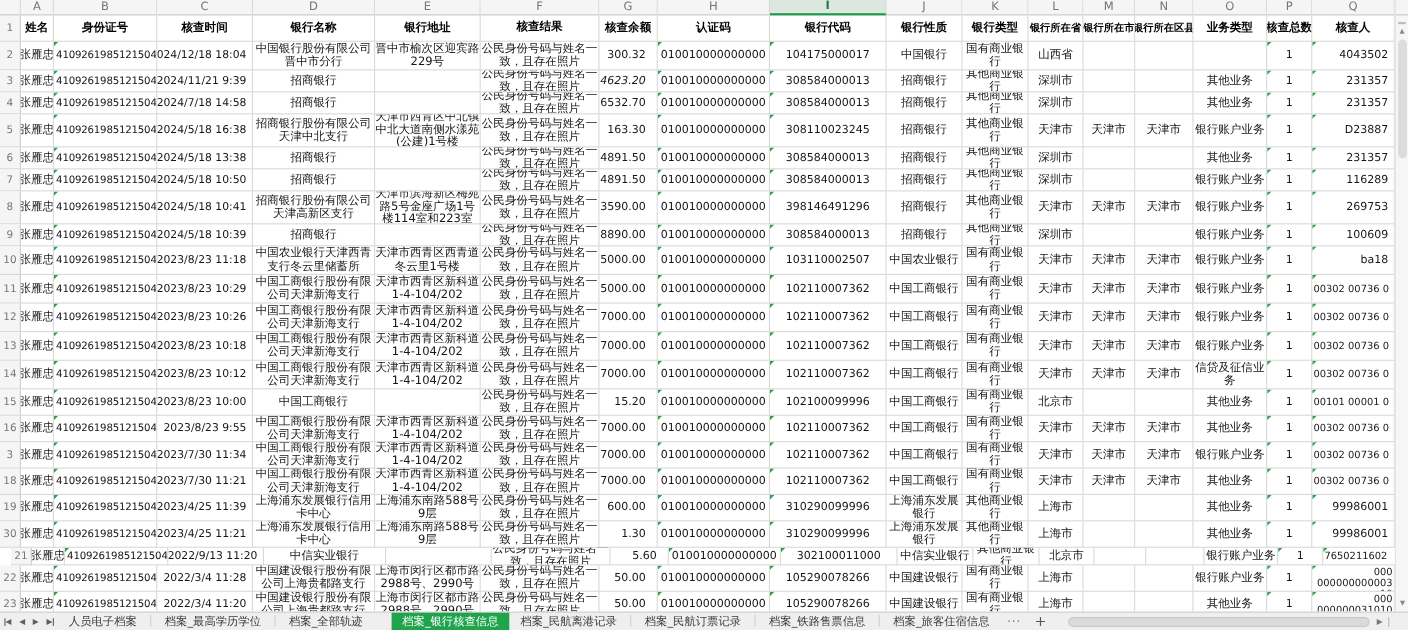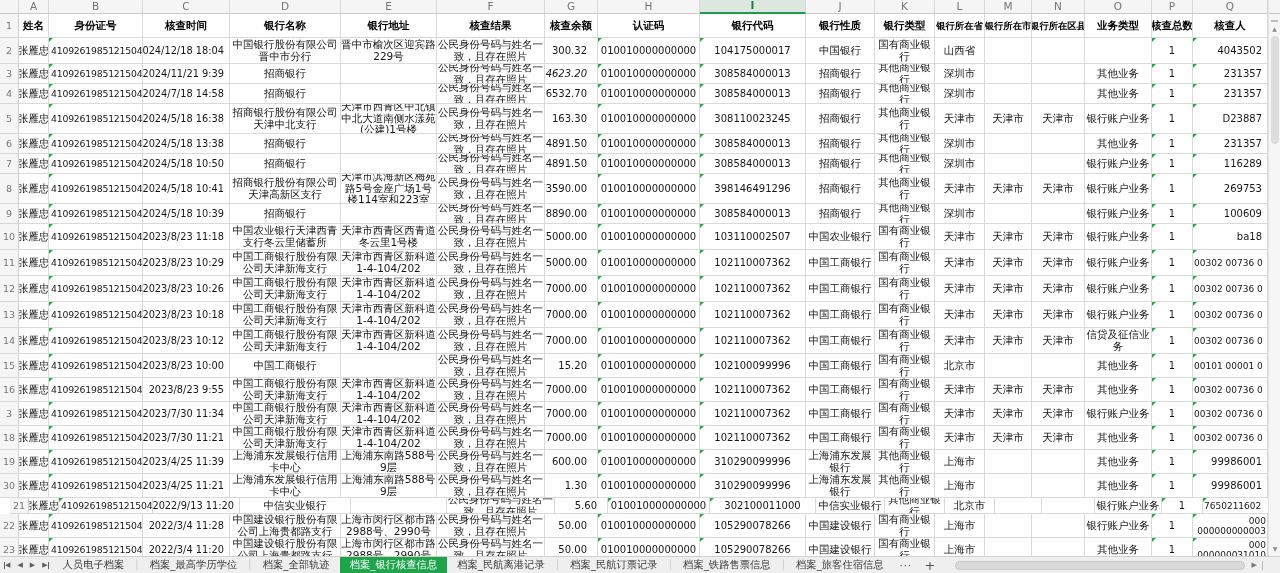--- a/index.html
+++ b/index.html
@@ -47,21 +47,21 @@
   .vs-bottom { position:absolute; bottom:2px; left:0; width:12px; }
   
   .bottombar { position:absolute; left:0; top:556px; width:1280px; height:17px;
     background:#efefef; border-top:1px solid #cfcfcf; display:flex; align-items:center;
     font-size:10.3px; color:#3a3a3a; }
   .navs { display:flex; align-items:center; padding:0 4px; gap:7px; }
   .navbtn { color:#5f5f5f; font-size:7px; display:flex; align-items:center; }
   .navbtn i { display:inline-block; width:1px; height:7px; background:#5f5f5f; }
   .tabs { display:flex; align-items:center; height:100%; }
   .tab { height:100%; display:flex; align-items:center; padding:0 10px; white-space:nowrap; }
-  .tab.active { background:#1fa34b; color:#fff; }
+  .tab.active { background:#1fa34b; color:#fff;margin-left:16px; }
   .sep { color:#c6c6c6; font-size:9px; }
   .dots { padding:0 6px; color:#555; letter-spacing:1px; }
   .plus { padding:0 6px; color:#555; font-size:13px; }
   .hscroll { flex:1; height:100%; display:flex; align-items:center; padding-left:14px; }
   .hs-thumb { height:9px; flex:1; margin-right:4px; background:#dadada;
     border:1px solid #c8c8c8; border-radius:5px; }
   .hs-arrow { color:#7a7a7a; font-size:7px; padding:0 3px; }
   .hs-end { width:1px; height:9px; background:#bbb; margin:0 5px 0 2px; }
   .bb-corner { width:12px; height:100%; }
 </style>
@@ -91,21 +91,21 @@
         <div class="cell" style="width: 75px; height: 14px;">Q</div>
       </div>
     <div id="gridRows">
         <div class="row hdr">
           <div class="gut" style="width: 19px; height: 24px;">1</div>
           <div class="cell ctr" style="width: 30px; height: 24px;">姓名</div>
           <div class="cell ctr" style="width: 94px; height: 24px;">身份证号</div>
           <div class="cell ctr" style="width: 87px; height: 24px;">核查时间</div>
           <div class="cell ctr" style="width: 111px; height: 24px;">银行名称</div>
           <div class="cell ctr" style="width: 96px; height: 24px;">银行地址</div>
-          <div class="cell ctr" style="width: 108px; height: 24px;">核查结果</div>
+          <div class="cell ctr" style="width: 108px; height: 24px; font-family: Liberation Mono, monospace;">核查结果</div>
           <div class="cell ctr" style="width: 53px; height: 24px;">核查余额</div>
           <div class="cell ctr" style="width: 102px; height: 24px;">认证码</div>
           <div class="cell ctr" style="width: 106px; height: 24px;">银行代码</div>
           <div class="cell ctr" style="width: 69px; height: 24px;">银行性质</div>
           <div class="cell ctr" style="width: 60px; height: 24px;">银行类型</div>
           <div class="cell ctr hsm" style="width: 50px; height: 24px;">银行所在省</div>
           <div class="cell ctr hsm" style="width: 47px; height: 24px;">银行所在市</div>
           <div class="cell ctr hsm" style="width: 53px; height: 24px;">银行所在区县</div>
           <div class="cell ctr" style="width: 67px; height: 24px;">业务类型</div>
           <div class="cell ctr" style="width: 41px; height: 24px;">核查总数</div>

